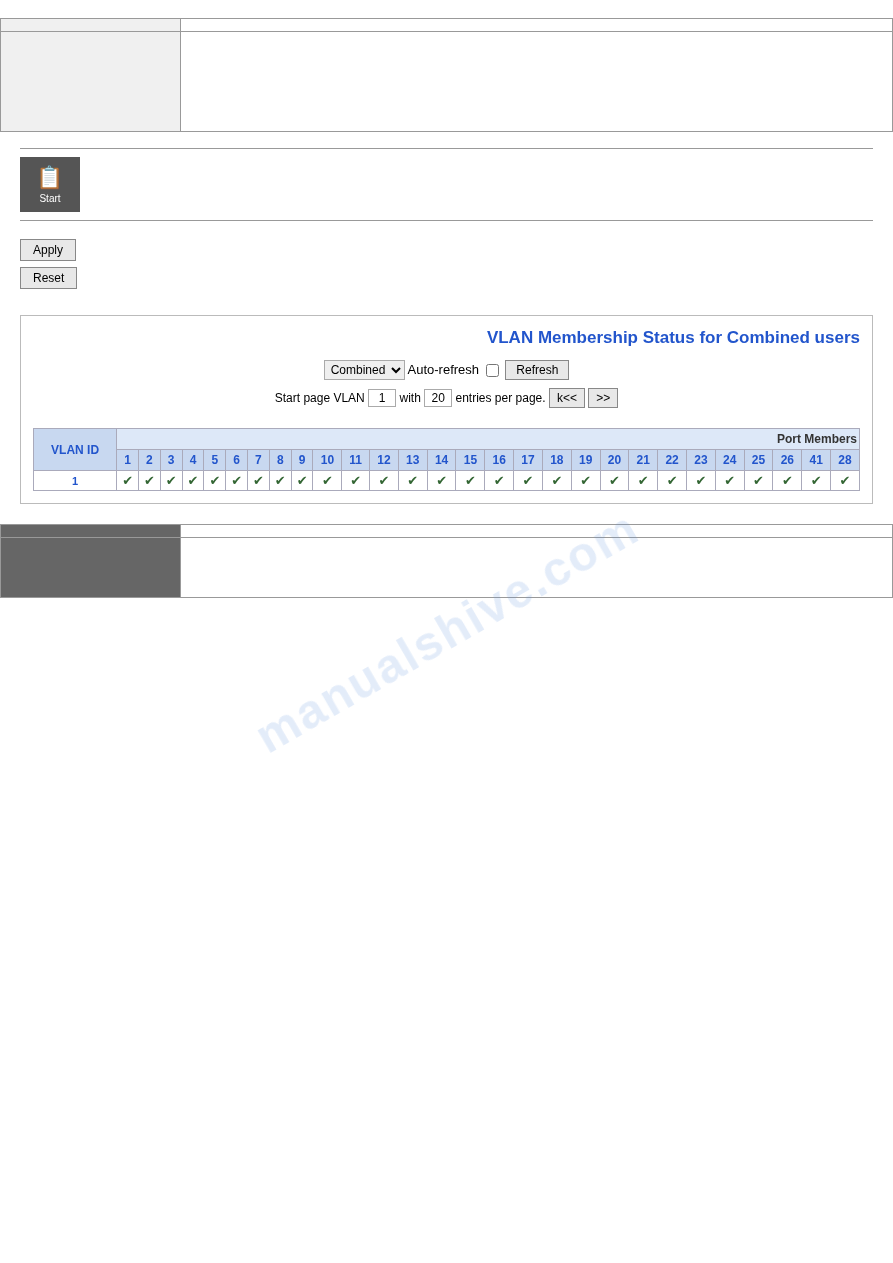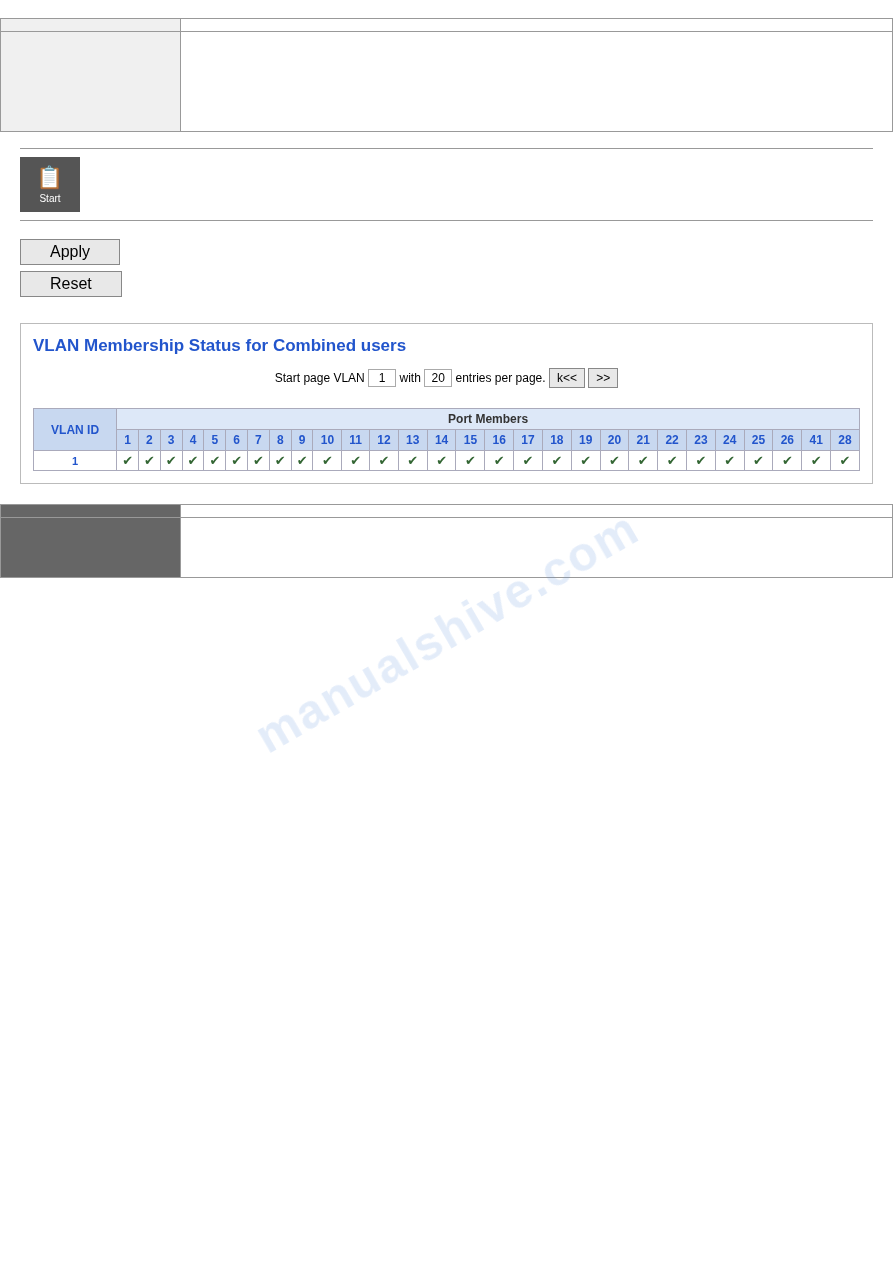--- a/index.html
+++ b/index.html
@@ -59,37 +59,37 @@
       color: #333;
       padding-top: 4px;
     }
 
     
     .buttons-section {
       margin: 18px 20px;
     }
     .btn {
       display: inline-block;
-      padding: 3px 29px;
+      padding: 3px 12px;
       border: 1px solid #888;
       background: #e8e8e8;
       cursor: pointer;
-      font-size: 16px;
+      font-size: 12px;
       margin-bottom: 6px;
     }
 
     
     .vlan-status-box {
       border: 1px solid #bbb;
       margin: 20px 20px;
       padding: 12px;
       background: #fff;
     }
     .vlan-title {
-      text-align: left;
+      text-align: right;
       color: #2255cc;
       font-size: 17px;
       font-weight: bold;
       margin-bottom: 12px;
     }
     .vlan-controls {
       text-align: center;
       margin-bottom: 8px;
     }
     .vlan-controls select {
@@ -146,20 +146,21 @@
     .vlan-table td {
       border: 1px solid #aab;
       text-align: center;
       padding: 2px 1px;
       font-size: 11px;
     }
     .vlan-table .port-header {
       background: #dde8f8;
       color: #333;
       font-weight: bold;
+      text-align: right;
     }
     .checkmark {
       color: #336633;
       font-size: 13px;
     }
     .vlan-id-cell {
       color: #2255cc;
       font-weight: bold;
     }
 
@@ -227,20 +228,28 @@
     <button class="btn">Apply</button>
   </div>
   <div>
     <button class="btn">Reset</button>
   </div>
 </div>
 
 <div class="vlan-status-box">
   <div class="vlan-title">VLAN Membership Status for Combined users</div>
 
+  <div class="vlan-controls">
+    <select>
+      <option>Combined</option>
+    </select>
+    <span>Auto-refresh</span>
+    <input type="checkbox" style="">
+    <button class="refresh-btn">Refresh</button>
+  </div>
 
   <div class="vlan-pagination">
     <span>Start page VLAN</span>
     <input type="text" value="1" style="">
     <span>with</span>
     <input type="text" value="20" style="">
     <span>entries per page.</span>
     <button class="nav-btn">k&lt;&lt;</button>
     <button class="nav-btn">&gt;&gt;</button>
   </div>

